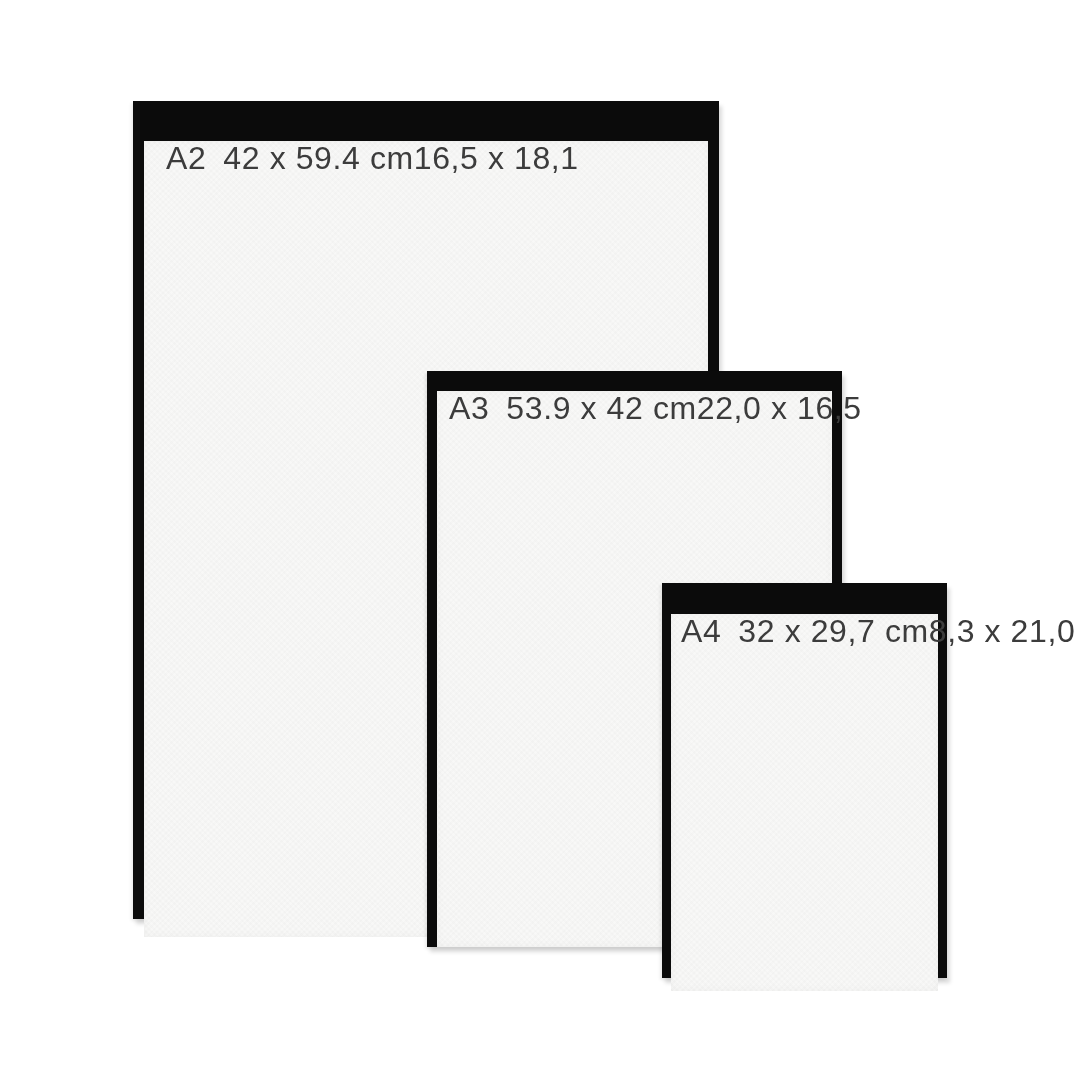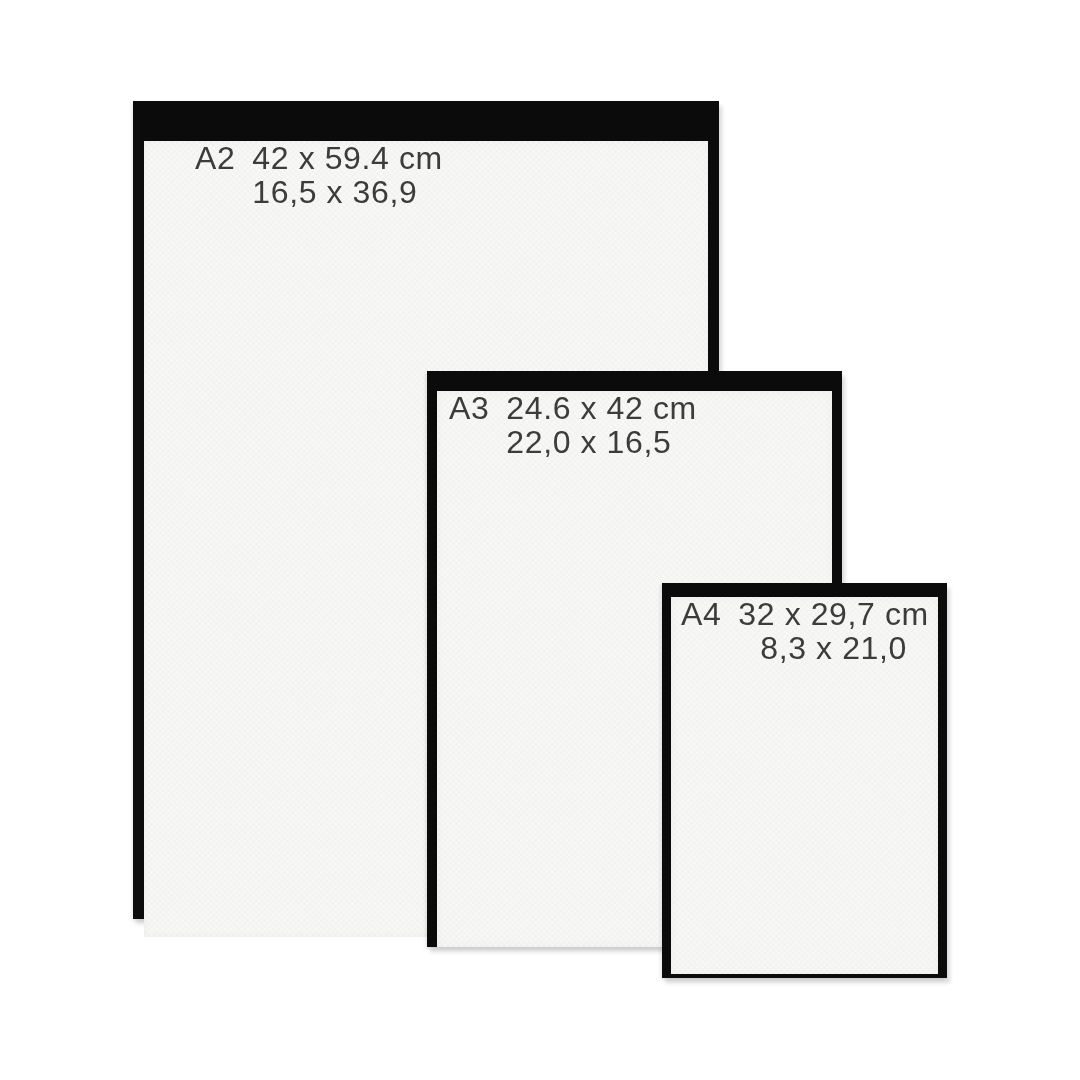--- a/index.html
+++ b/index.html
@@ -37,55 +37,55 @@
   .label {
     display: flex;
     align-items: flex-start;
     column-gap: 17px;
     color: var(--text, #3c3c3c);
     font-size: 32px;
     line-height: 34px;
     letter-spacing: 0.6px;
     white-space: nowrap;
   }
-  .frame-a2 .label { margin: 29px 0 0 51px; }
+  .frame-a2 .label { margin: 29px 0 0 22px; }
   .frame-a3 .label { margin: 10px 0 0 12px; }
-  .frame-a4 .label { margin: 5px 0 0 10px; text-align: center; }
+  .frame-a4 .label { margin: 22px 0 0 10px; text-align: center; }
 
   .code {
     font-weight: 400;
   }
   .dims {
     display: flex;
-    flex-direction: column;
+    flex-direction: row;
   }
 </style>
 </head>
 <body>
 
 <div class="canvas">
 
   <div class="frame frame-a2">
     <div class="paper">
       <div class="label">
         <span class="code">A2</span>
         <span class="dims">
           <span class="metric">42 x 59.4 cm</span>
-          <span class="imperial">16,5 x 36,9</span>
+          <span class="imperial">16,5 x 18,1</span>
         </span>
       </div>
     </div>
   </div>
 
   <div class="frame frame-a3">
     <div class="paper">
       <div class="label">
         <span class="code">A3</span>
         <span class="dims">
-          <span class="metric">24.6 x 42 cm</span>
+          <span class="metric">53.9 x 42 cm</span>
           <span class="imperial">22,0 x 16,5</span>
         </span>
       </div>
     </div>
   </div>
 
   <div class="frame frame-a4">
     <div class="paper">
       <div class="label">
         <span class="code">A4</span>

